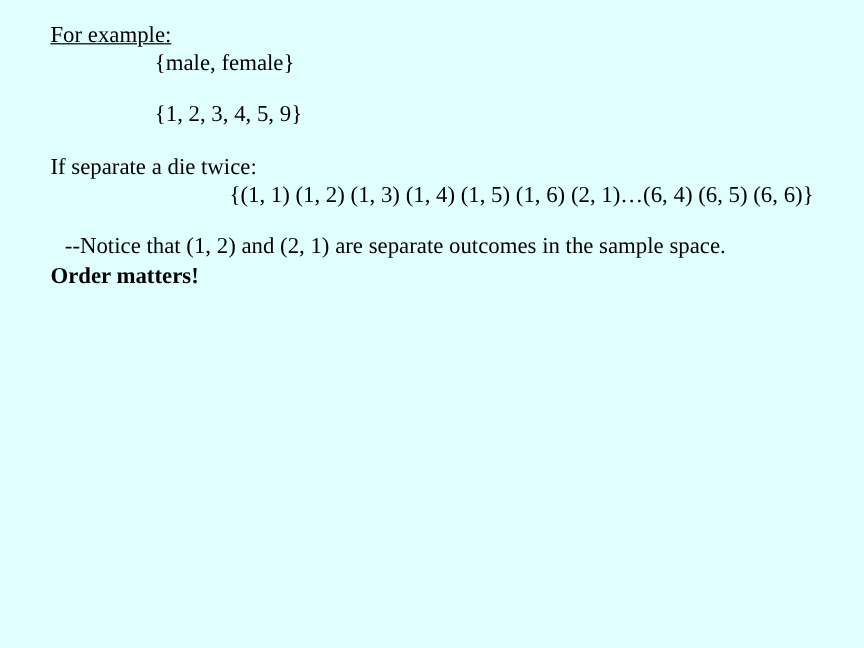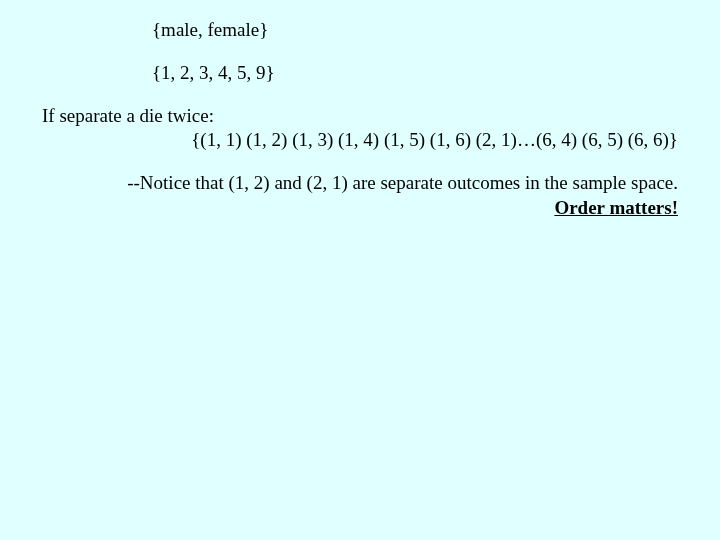--- a/index.html
+++ b/index.html
@@ -25,33 +25,36 @@
     white-space: nowrap;
   }
   .body {
     font-size: 19px;
     line-height: 1.22;
   }
   .para { margin-bottom: 20px; }
   .ital-bold { font-style: italic; font-weight: bold; }
   .underline { text-decoration: underline; }
   .indent { margin-left: 60px; text-align: right; }
-  .samplespaces { margin-left: 110px; }
-  .notice { margin-top: 20px; margin-left: 26px; text-align: right; }
-  .order { text-align: right; font-weight: bold; text-decoration: underline; margin-top: 2px; }
+  .samplespaces { margin-left: 87px; }
+  .notice { margin-top: 20px; margin-left: 12px; }
+  .order { text-align: left; font-weight: bold; margin-top: 2px; }
 </style>
 </head>
 <body>
 
 <div class="slide">
 
 
   <div class="body">
 
 
+    <div>
+      <span class="underline">For example:</span>
+    </div>
 
     <div class="para samplespaces">{male, female}</div>
 
     <div class="para samplespaces">{1, 2, 3, 4, 5, 9}</div>
 
     <div>If separate a die twice:</div>
     <div class="indent">{(1, 1) (1, 2) (1, 3) (1, 4) (1, 5) (1, 6) (2, 1)…(6, 4) (6, 5) (6, 6)}</div>
 
     <div class="notice">--Notice that (1, 2) and (2, 1) are separate outcomes in the sample space.</div>
     <div class="order">Order matters!</div>

